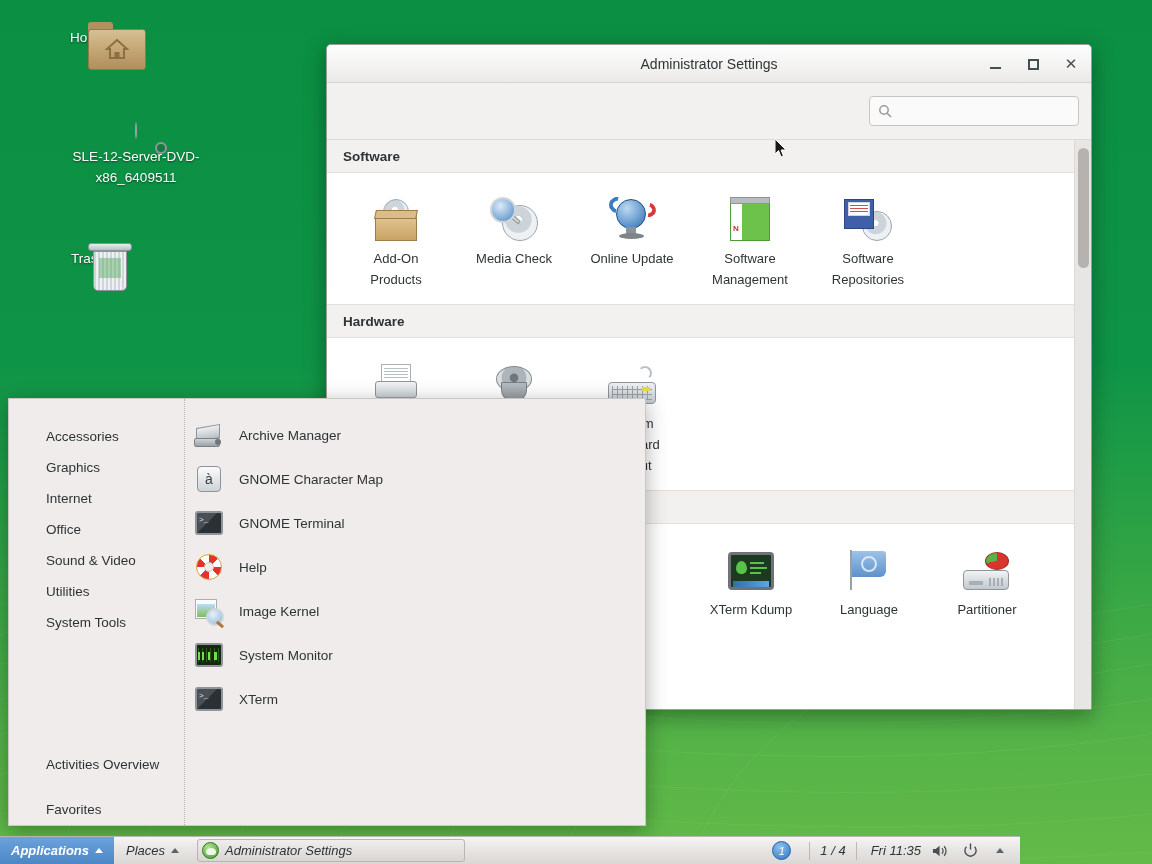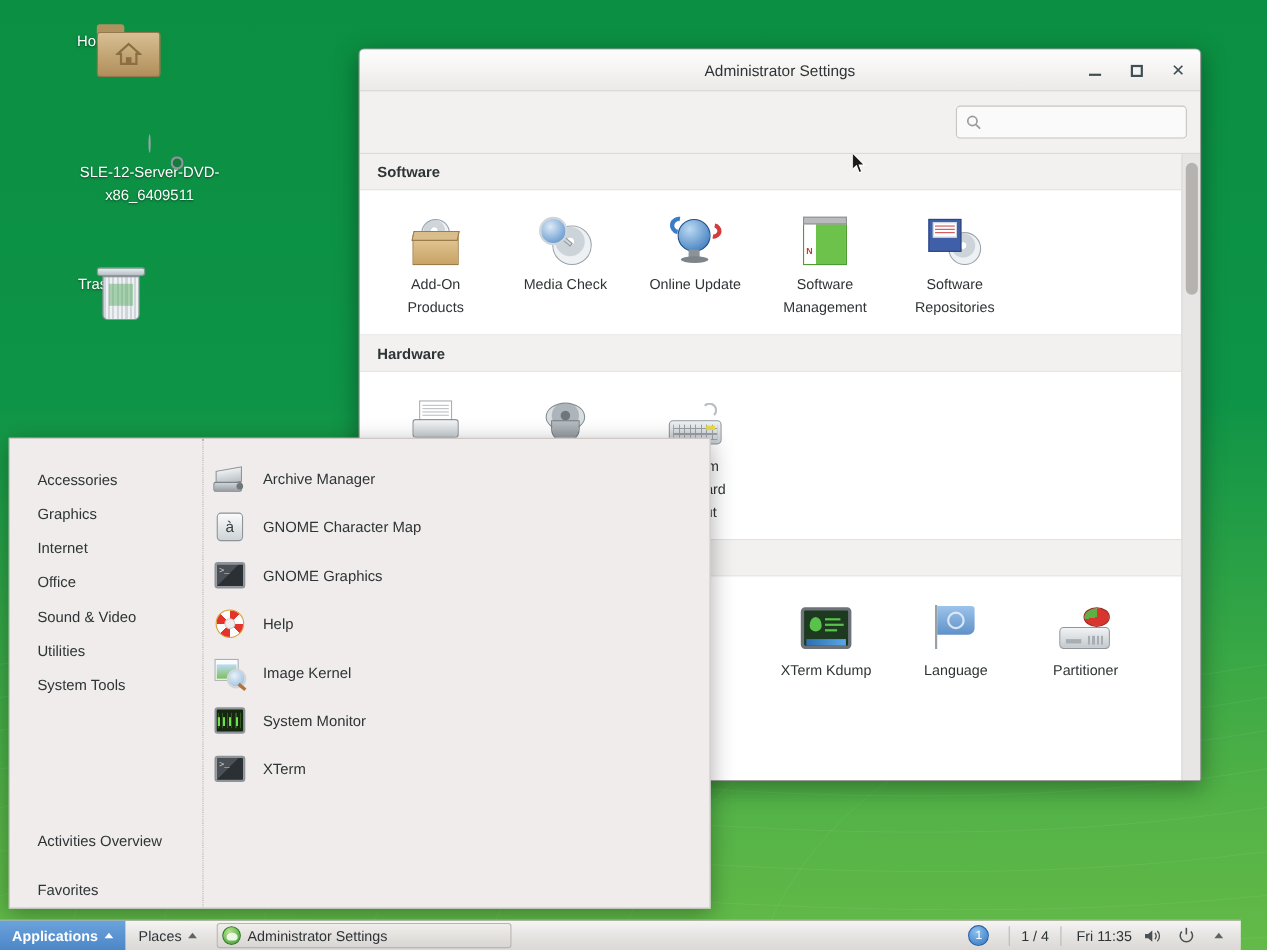--- a/index.html
+++ b/index.html
@@ -176,21 +176,21 @@
 
   
   .appmenu {
     position:absolute; left:8px; top:398px; width:638px; height:428px;
     background:#efeceb; border:1px solid #c9c5c3;
     box-shadow: 0 5px 20px rgba(0,0,0,.32);
     display:flex;
   }
   .cats { width:176px; flex:0 0 176px; padding-top:22px; display:flex; flex-direction:column;
           border-right:1px dotted #b9b4b1; }
-  .cat { padding:8px 0 8px 25px; font-size:13.5px; color:#2e3436; cursor:pointer; }
+  .cat { padding:8px 0 8px 25px; font-size:13.5px; color:#2e3436; cursor:pointer;margin-left:12px; }
   .cat.bottom { margin-top:auto; padding-bottom:22px; }
   .apps { flex:1 1 auto; padding:14px 0 0 0; }
   .app { height:44px; display:flex; align-items:center; padding-left:9px; cursor:pointer; }
   .app .lbl { font-size:13.5px; color:#2e3436; margin-left:15px; }
   .appicon { width:30px; height:30px; position:relative; flex:0 0 30px; }
 
   .i-arch .r1{position:absolute;left:2px;top:6px;width:24px;height:14px;background:linear-gradient(180deg,#eceff1,#b9c0c5);border:1px solid #8d949a;transform:skewY(-10deg);}
   .i-arch .r2{position:absolute;left:0;bottom:3px;width:26px;height:9px;background:linear-gradient(180deg,#cfd5d9,#9aa1a6);border:1px solid #7b8287;border-radius:2px;}
   .i-arch .kn{position:absolute;right:3px;bottom:5px;width:6px;height:6px;border-radius:50%;background:#6f767c;}
 
@@ -214,24 +214,24 @@
   .i-img .hdl{position:absolute;right:0;bottom:0;width:8px;height:3px;background:#b3733a;transform:rotate(40deg);}
 
   .i-sysmon .b{position:absolute;left:1px;top:3px;width:28px;height:24px;border-radius:3px;background:#15280f;border:2px solid #8d949a;}
   .i-sysmon .g{position:absolute;left:4px;top:8px;width:22px;height:14px;
     background:repeating-linear-gradient(90deg,#2f5a22 0 1px,transparent 1px 4px);}
   .i-sysmon .ln{position:absolute;left:4px;top:12px;width:22px;height:8px;
     background:linear-gradient(90deg,#6fe04a 0 10%,transparent 10% 20%,#6fe04a 20% 28%,transparent 28% 45%,#6fe04a 45% 55%,transparent 55% 75%,#6fe04a 75% 85%,transparent 85% 100%);}
 
   
   .taskbar {
-    position:absolute; left:0; bottom:0; width:1128px; height:28px;
+    position:absolute; left:0; bottom:0; width:1020px; height:28px;
     background:linear-gradient(180deg,#f6f5f4 0%, #e8e6e4 45%, #dad7d4 100%);
     border-top:1px solid #b8b4b1;
-    display:flex; align-items:stretch; font-size:13px; color:#2e3436;
+    display:flex; align-items:stretch; font-size:13px; color:#2e3436;font-style:italic;
   }
   .tb-applications {
     display:flex; align-items:center; gap:6px; padding:0 11px;
     background:linear-gradient(180deg,#6aa3dc,#4c86c6); color:#fff; font-weight:bold; cursor:pointer;
   }
   .tb-places { display:flex; align-items:center; gap:6px; padding:0 12px; cursor:pointer; }
   .tri-up { width:0;height:0;border-left:4px solid transparent;border-right:4px solid transparent;border-bottom:5px solid currentColor; }
   .tri-up.dark { border-bottom-color:#5e6366; }
   .tb-task {
     display:flex; align-items:center; gap:6px; margin:2px 0 2px 6px; padding:0 10px 0 4px;
@@ -512,21 +512,21 @@
           <span class="k"></span>
           <span class="t">à</span>
         </span>
       <span class="lbl">GNOME Character Map</span>
     </div>
     <div class="app">
       <span class="appicon i-term">
           <span class="b"></span>
           <span class="p">&gt;_</span>
         </span>
-      <span class="lbl">GNOME Graphics</span>
+      <span class="lbl">GNOME Terminal</span>
     </div>
     <div class="app">
       <span class="appicon i-help">
           <span class="ring"></span>
           <span class="hole"></span>
         </span>
       <span class="lbl">Help</span>
     </div>
     <div class="app">
       <span class="appicon i-img">

